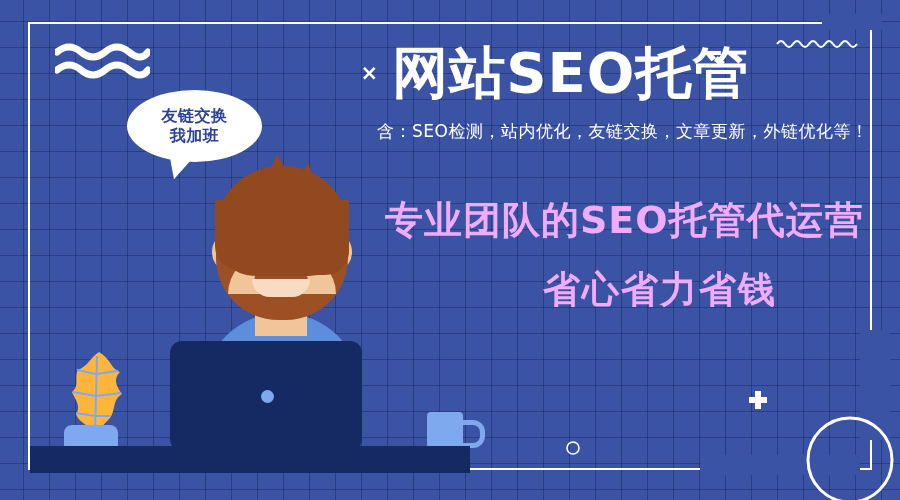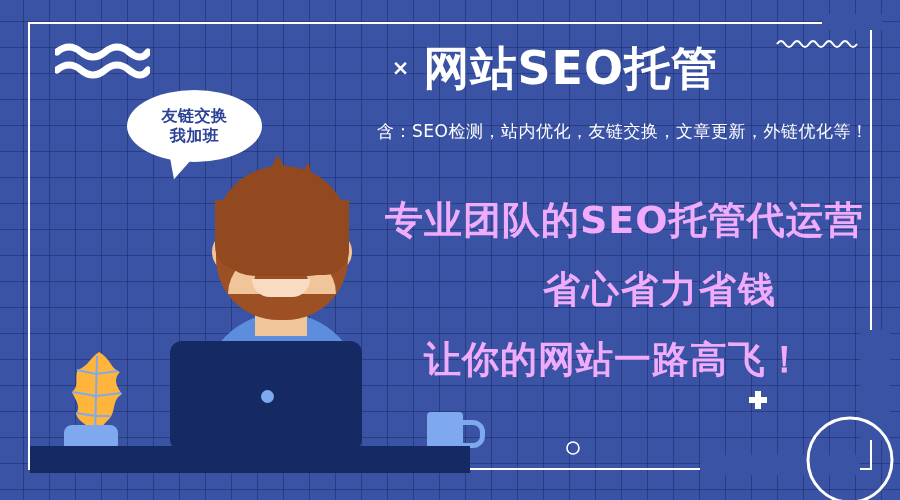--- a/index.html
+++ b/index.html
@@ -47,21 +47,21 @@
   .plus:after{left:0;top:6px;width:18px;height:6px;}
 
   
   .title-row{
     position:absolute;left:340px;top:44px;width:430px;
     display:flex;align-items:center;justify-content:center;gap:14px;
     color:#ffffff;
   }
   .title-x{font-size:21px;font-weight:700;line-height:1;color:#ffffff;}
   .title-main{
-    font-size:46px;font-weight:700;letter-spacing:1px;color:#ffffff;
+    font-size:56px;font-weight:700;letter-spacing:1px;color:#ffffff;
     line-height:1.05;white-space:nowrap;
   }
   .subtitle{
     position:absolute;left:330px;top:120px;width:560px;
     color:#ffffff;font-size:17px;font-weight:500;letter-spacing:.5px;
     text-align:left;white-space:nowrap;margin-left:47px;
   }
   .headline{
     position:absolute;color:#f0abfc;font-weight:700;white-space:nowrap;
   }
@@ -201,21 +201,20 @@
 
   <div class="title-row">
     <span class="title-x">×</span>
     <span class="title-main">网站SEO托管</span>
   </div>
 
   <div class="subtitle">含：SEO检测，站内优化，友链交换，文章更新，外链优化等！</div>
 
   <div class="headline hl1">专业团队的SEO托管代运营</div>
   <div class="headline hl2">省心省力省钱</div>
-  <div class="headline hl3">让你的网站一路高飞！</div>
 
   <div class="bubble-tail"></div>
   <div class="bubble">
     <div class="bubble-txt">
       <span>友链交换</span>
       <span>我加班</span>
     </div>
   </div>
 
   <div class="torso"></div>

